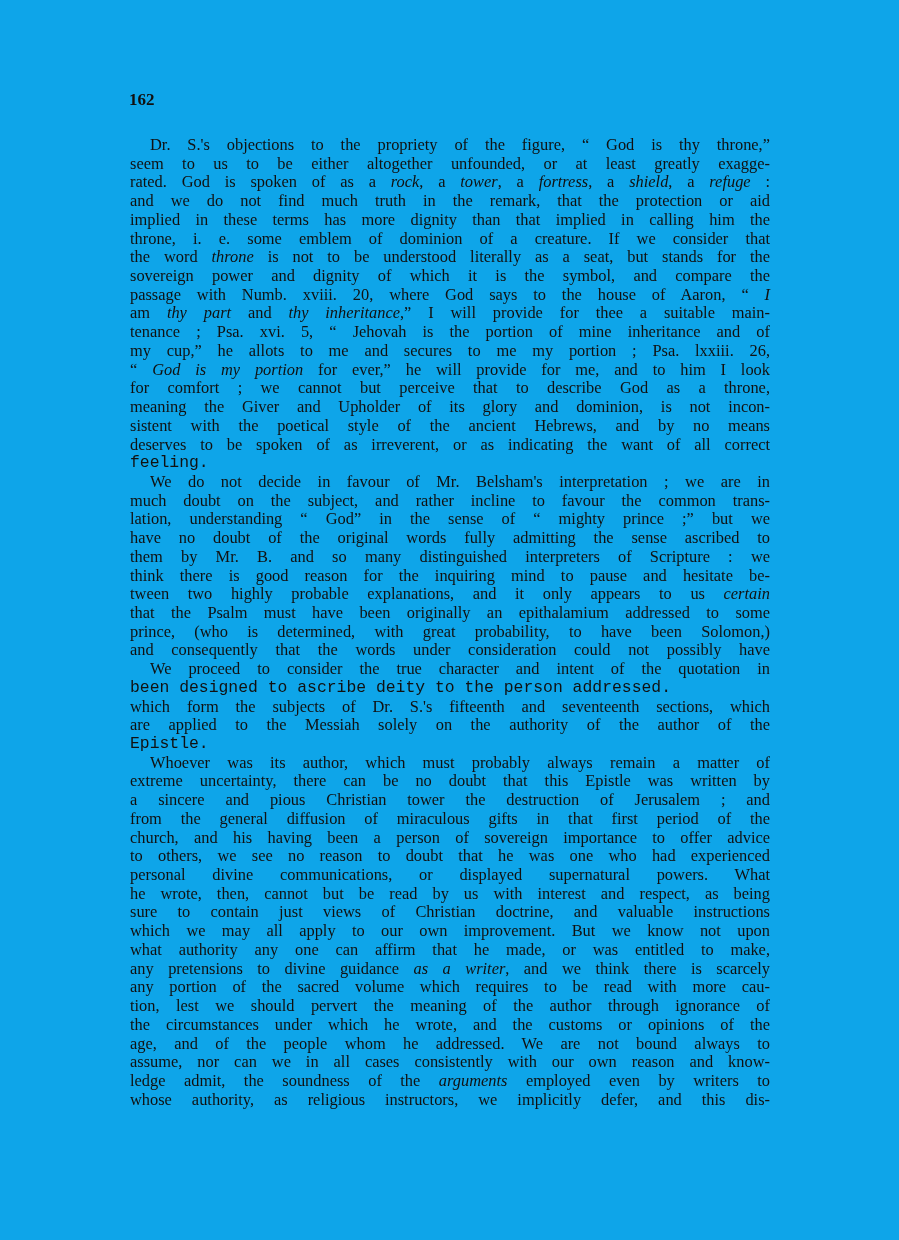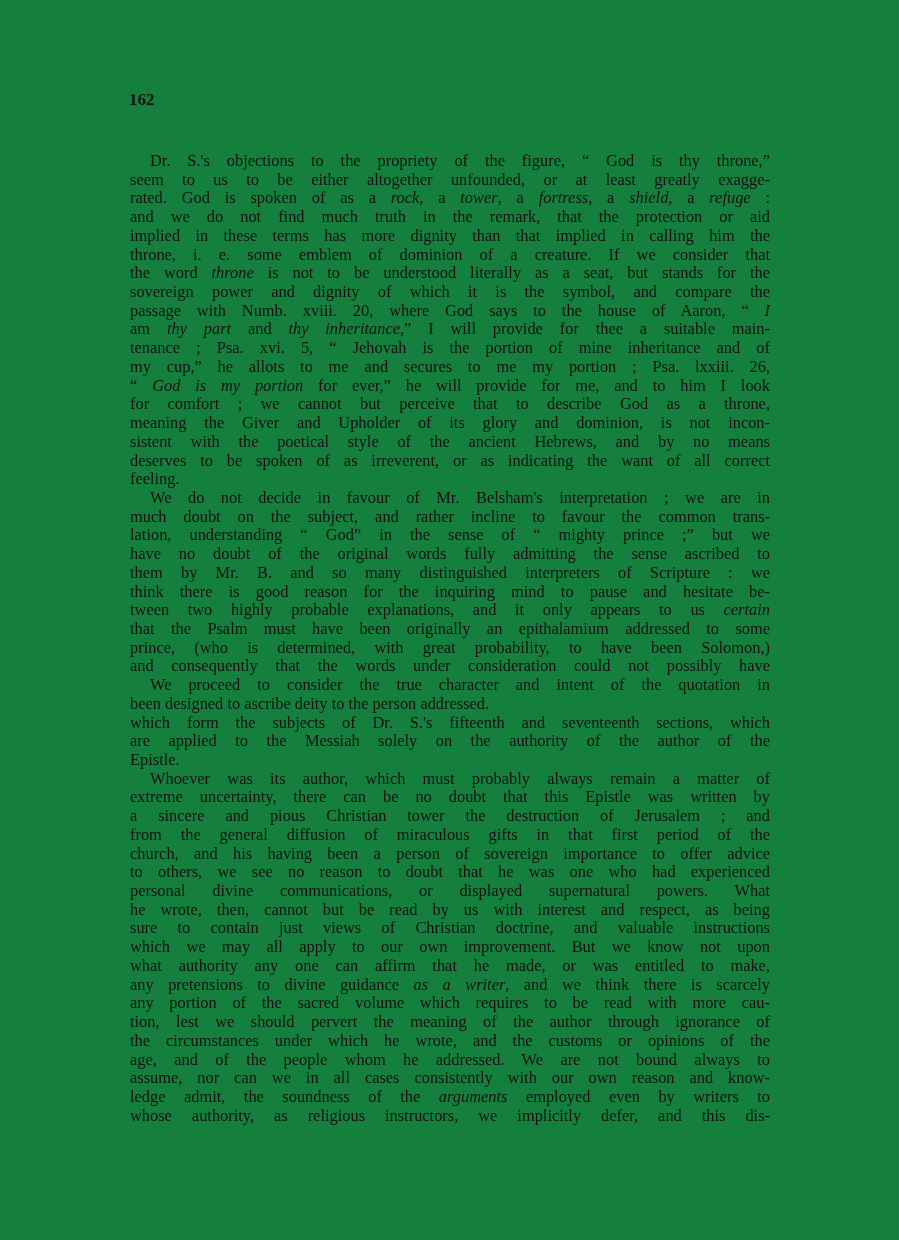--- a/index.html
+++ b/index.html
@@ -1,25 +1,25 @@
 <!DOCTYPE html>
 <html><head>
 <meta charset="utf-8">
 <style>
   html, body { margin: 0; padding: 0; background: #ffffff; }
   body { width: 899px; height: 1240px; position: relative; overflow: hidden; }
-  .page { position: absolute; left: 0; top: 0; width: 899px; height: 1240px; background: #15803d; }
+  .page { position: absolute; left: 0; top: 0; width: 899px; height: 1240px; background: #0ea5e9; }
   .header { position: absolute; top: 90px; left: 129px; width: 640px; height: 22px;
     font-family: "Liberation Serif", serif; color: #111; }
   .page-number { position: absolute; left: 0; top: 0; font-size: 17px; font-weight: bold; }
   .running-title { position: absolute; left: 127px; top: 0; font-size: 17px; font-style: italic; letter-spacing: 0.2px; }
   .body { position: absolute; top: 136px; left: 130px; width: 640px;
-    font-family: "Liberation Serif", serif; font-size: 16.4px; line-height: 18.72px; color: #111; margin-top: 16px; }
+    font-family: "Liberation Serif", serif; font-size: 16.4px; line-height: 18.72px; color: #111; }
   .line { display: block; white-space: nowrap; text-align: justify; text-align-last: justify; height: 18.72px; }
-  .line.last { text-align-last: left; }
+  .line.last { text-align-last: left; font-family: Liberation Mono, monospace; }
   .line.indent { padding-left: 20px; }
   em { font-style: italic; }
 </style>
 </head>
 <body>
 
 <div class="page">
   <div class="header">
     <span class="page-number">162</span>
   </div>

